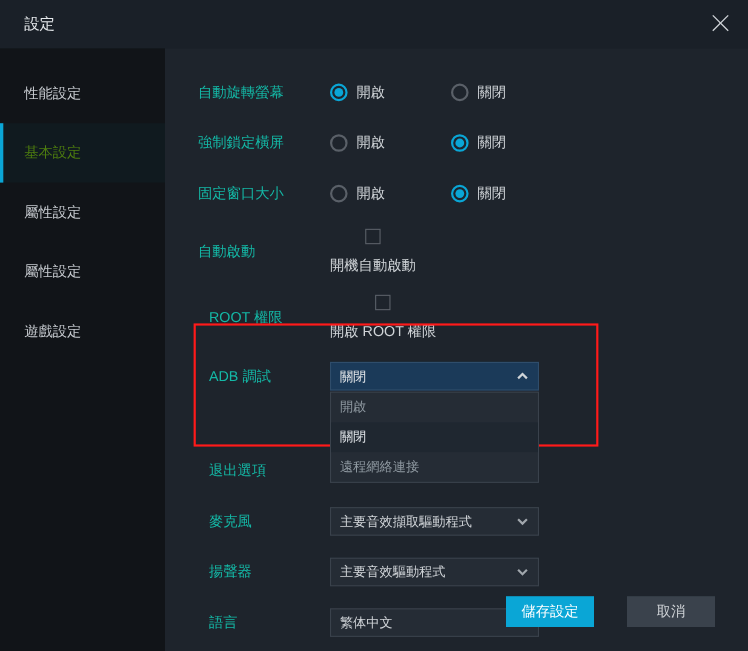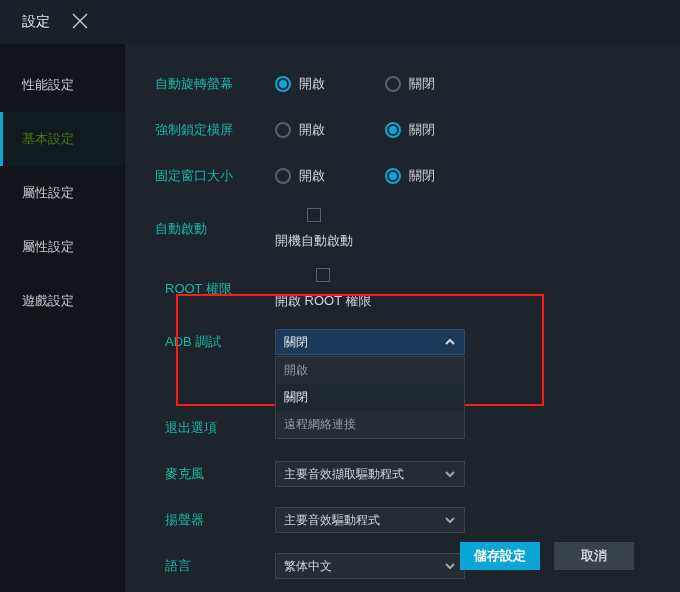--- a/index.html
+++ b/index.html
@@ -10,33 +10,33 @@
     font-family: "Microsoft YaHei", "PingFang TC", sans-serif;
     font-size: 13px;
     color: #d0d4d8;
     overflow: hidden;
     position: relative;
   }
   .titlebar {
     height: 44px;
     display: flex;
     align-items: center;
-    justify-content: flex-start;
+    justify-content: space-between;
     padding: 0 16px 0 22px;
     background: #1a2028;
     gap: 21px;
   }
   .titlebar .title { color: #e6e9ec; font-size: 14px; }
   .close-x { width: 18px; height: 18px; stroke: #d0d4d8; stroke-width: 1.2; cursor: pointer; }
   .body {
     display: flex;
     height: calc(100% - 44px);
   }
   .sidebar {
-    width: 125px;
+    width: 150px;
     background: #111418;
     padding-top: 14px;
   }
   .sidebar-item {
     height: 54px;
     display: flex;
     align-items: center;
     padding-left: 22px;
     color: #c7cbd0;
     cursor: pointer;
@@ -129,25 +129,24 @@
     position: absolute;
     border: 2px solid #ff1a1a;
     pointer-events: none;
     left: 176px;
     top: 294px;
     width: 368px;
     height: 112px;
   }
   .footer {
     position: absolute;
-    right: 46px;
+    right: 30px;
     bottom: 22px;
     display: flex;
-    gap: 14px;
-    font-weight: bold;
+    gap: 30px;
   }
   .btn {
     width: 80px; height: 28px;
     display: flex; align-items: center; justify-content: center;
     font-size: 13px;
     cursor: pointer;
   }
   .btn.primary { background: #0aa6d6; color: #fff; }
   .btn.secondary { background: #3a424c; color: #d0d4d8; }
 </style>

